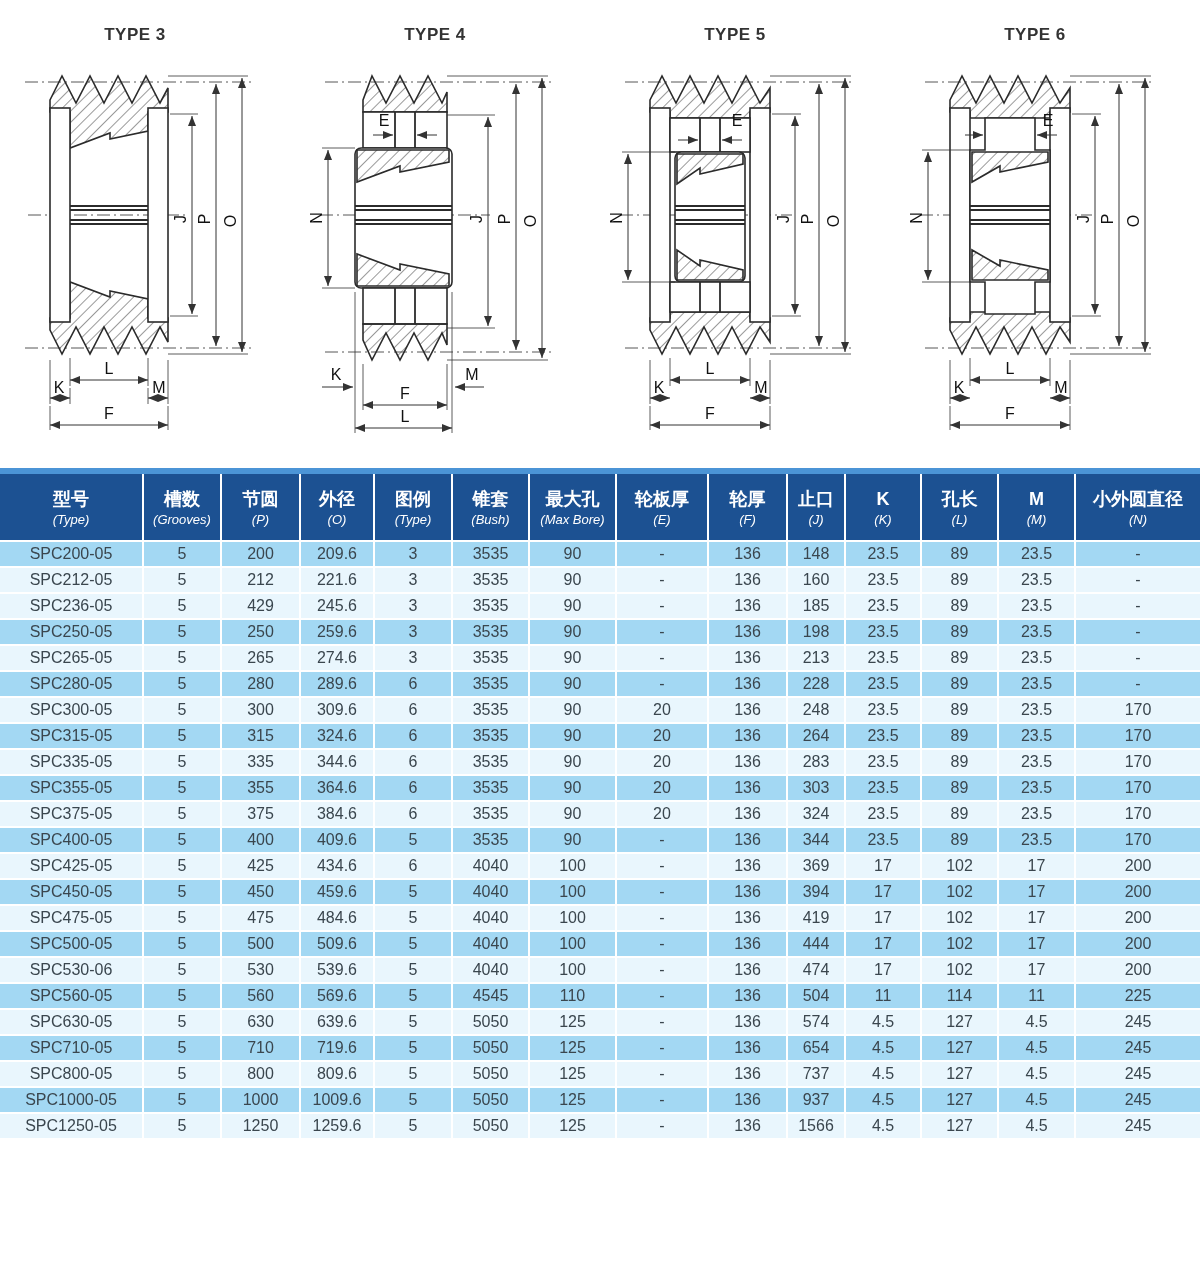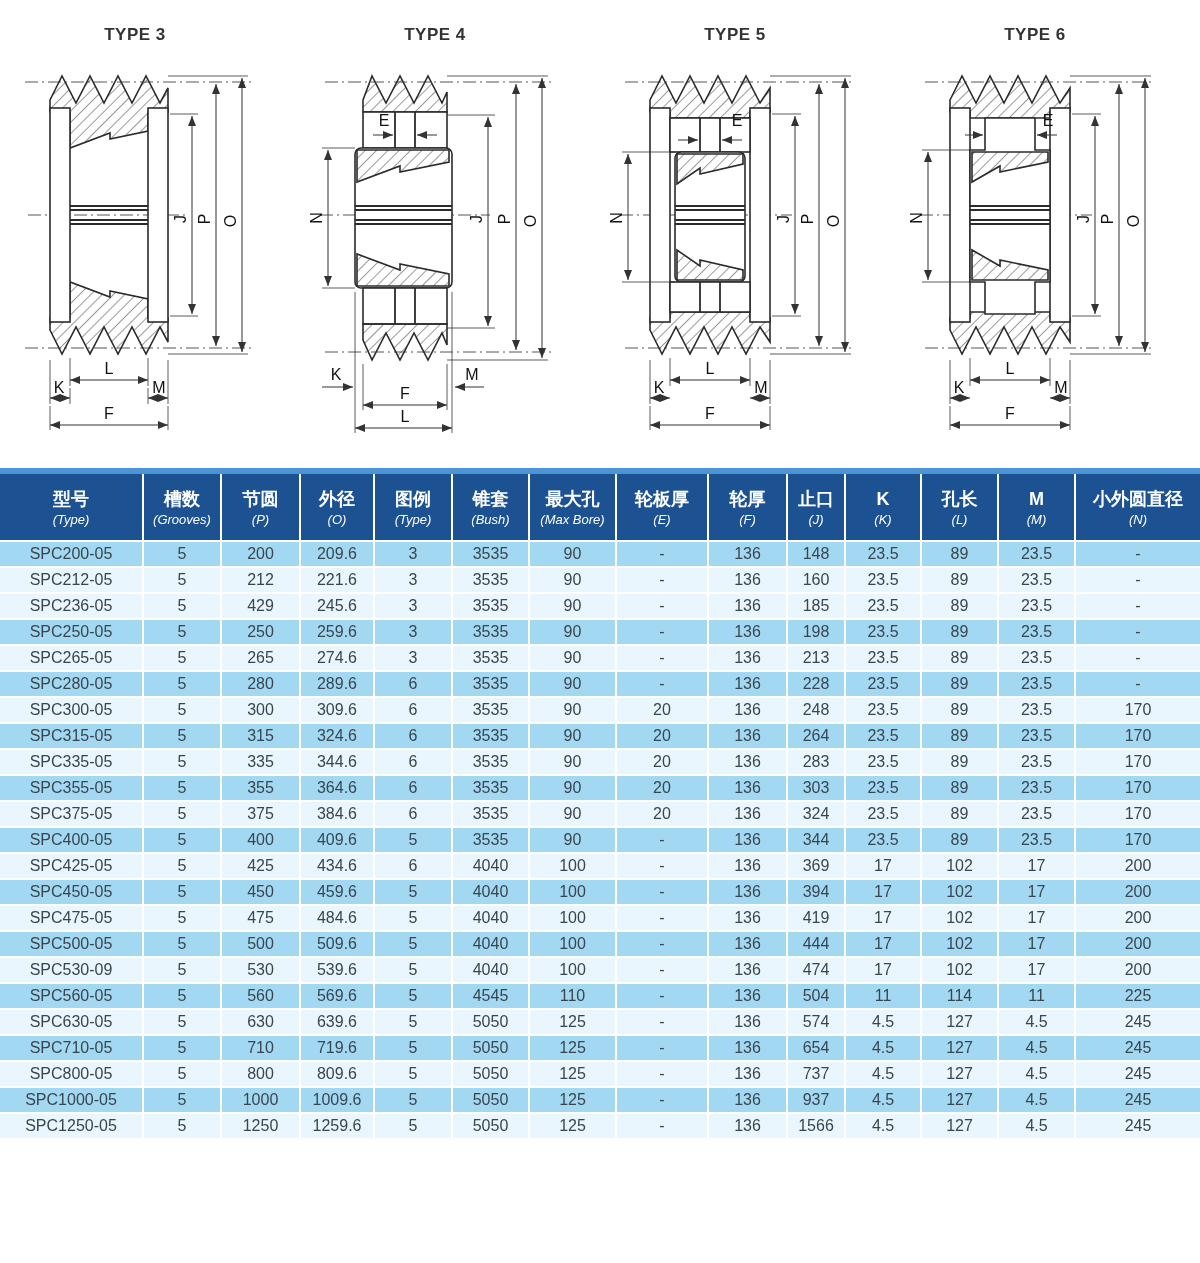--- a/index.html
+++ b/index.html
@@ -623,21 +623,21 @@
             <td>100</td>
             <td>-</td>
             <td>136</td>
             <td>444</td>
             <td>17</td>
             <td>102</td>
             <td>17</td>
             <td>200</td>
           </tr>
           <tr class="even">
-            <td>SPC530-09</td>
+            <td>SPC530-06</td>
             <td>5</td>
             <td>530</td>
             <td>539.6</td>
             <td>5</td>
             <td>4040</td>
             <td>100</td>
             <td>-</td>
             <td>136</td>
             <td>474</td>
             <td>17</td>

